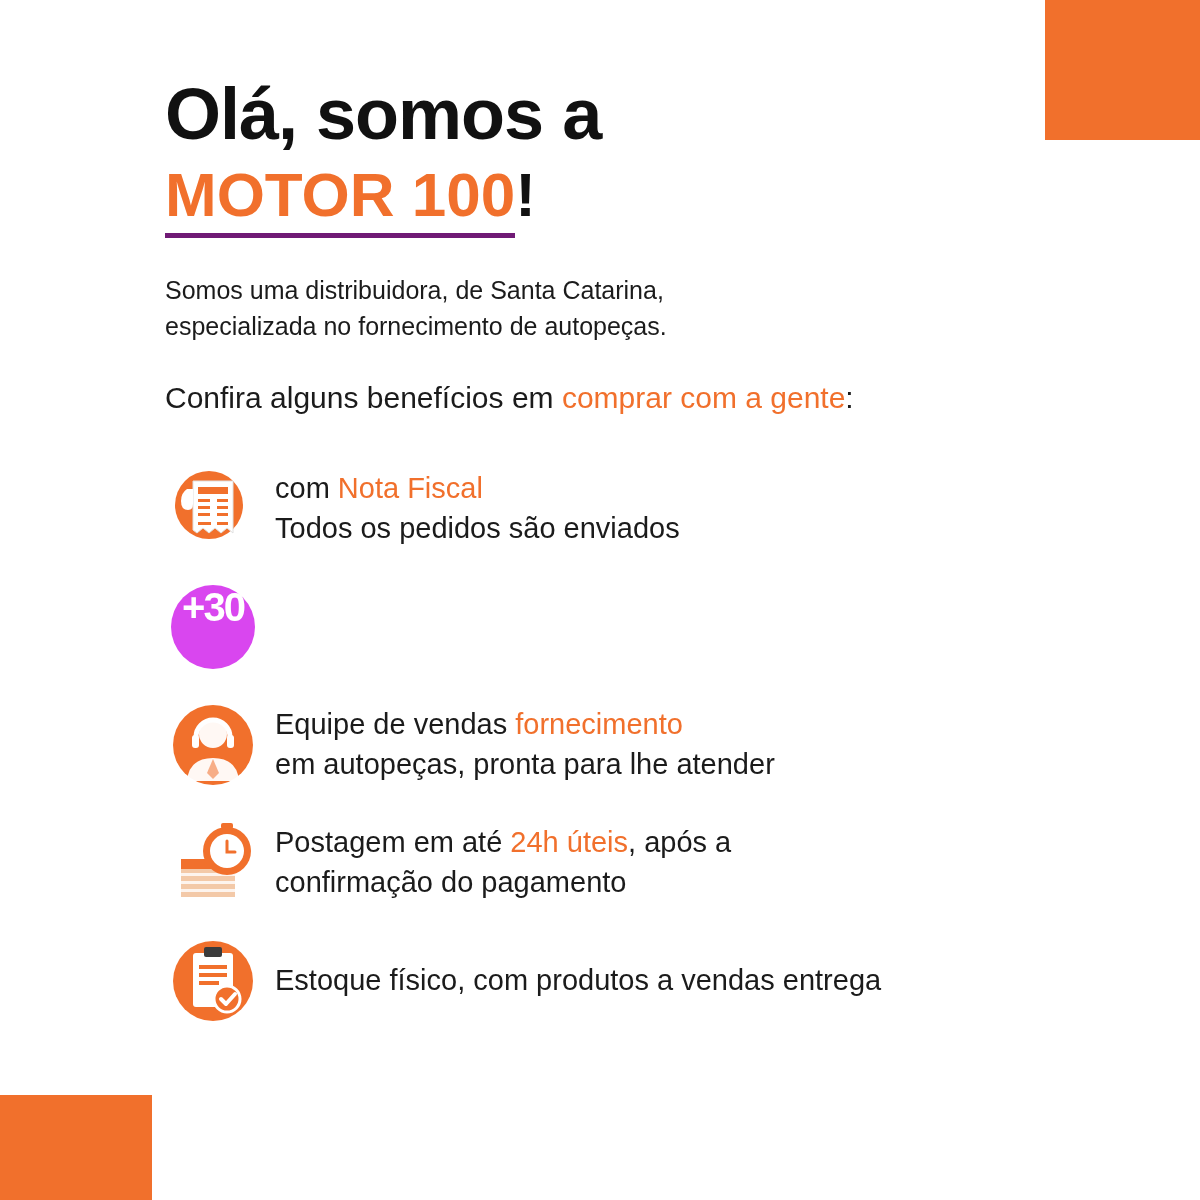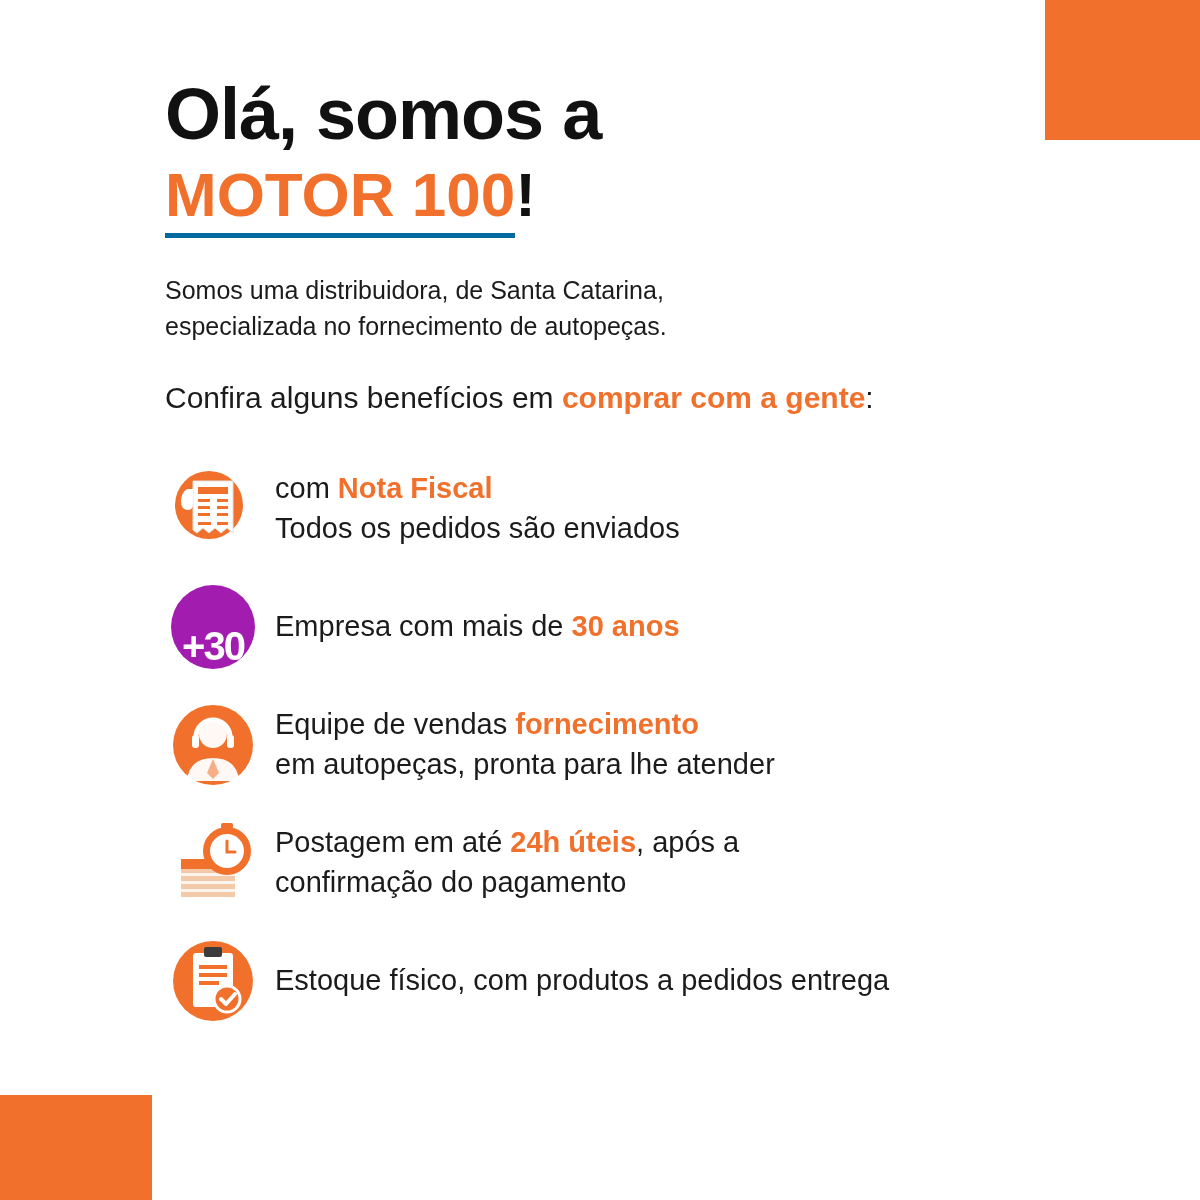--- a/index.html
+++ b/index.html
@@ -54,41 +54,41 @@
   .headline-line2 {
     display: block;
     margin-top: 14px;
     font-size: 62px;
     font-weight: bold;
     color: #111111;
     letter-spacing: 0px;
   }
   .brand-name {
     color: #f1702c;
-    border-bottom: 5px solid #0369a1;
+    border-bottom: 5px solid #701a75;
     padding-bottom: 4px;
   }
 
   
   .intro {
     margin-top: 46px;
     font-size: 25px;
     color: #1b1b1b;
     line-height: 1.45;
     font-weight: 400;
   }
   .question {
     margin-top: 36px;
     font-size: 30px;
     color: #1b1b1b;
     font-weight: 400;
   }
   .accent {
     color: #f1702c;
-    font-weight: bold;
+    font-weight: normal;
   }
 
   
   .benefits {
     margin-top: 44px;
   }
   .benefit {
     display: flex;
     align-items: center;
     min-height: 100px;
@@ -108,23 +108,23 @@
     line-height: 1.35;
     color: #1b1b1b;
     padding-left: 14px;
   }
 
   
   .circle {
     width: 84px;
     height: 84px;
     border-radius: 50%;
-    background: #a21caf;
+    background: #d946ef;
     display: flex;
-    align-items: flex-end;
+    align-items: flex-start;
     justify-content: center;
   }
   .circle-label {
     color: #ffffff;
     font-weight: bold;
     font-size: 40px;
     letter-spacing: -2px;
   }
 
   svg { display: block; }
@@ -182,23 +182,20 @@
       </div>
     </div>
 
     <div class="benefit">
       <div class="benefit-icon">
         <div class="circle">
           <span class="circle-label">+30</span>
         </div>
       </div>
       <div class="benefit-text">
-        <div>
-          <span>Empresa com mais de </span><span class="accent">30 anos</span>
-        </div>
       </div>
     </div>
 
     <div class="benefit">
       <div class="benefit-icon">
         <svg width="96" height="96" viewBox="0 0 96 96" aria-hidden="true">
           <circle cx="48" cy="48" r="40" fill="#f1702c"></circle>
           <circle cx="48" cy="37" r="14" fill="#ffffff" opacity="0.95"></circle>
           <path d="M22 84 q2 -23 26 -23 q24 0 26 23 z" fill="#ffffff" opacity="0.95"></path>
           <path d="M31 40 a17 17 0 0 1 34 0" fill="none" stroke="#ffffff" stroke-width="5"></path>
@@ -249,19 +246,19 @@
           <rect x="39" y="14" width="18" height="10" rx="2" fill="#3b3b3b"></rect>
           <rect x="34" y="32" width="28" height="4" fill="#f1702c"></rect>
           <rect x="34" y="40" width="28" height="4" fill="#f1702c"></rect>
           <rect x="34" y="48" width="20" height="4" fill="#f1702c"></rect>
           <circle cx="62" cy="66" r="13" fill="#f1702c" stroke="#ffffff" stroke-width="3"></circle>
           <path d="M56 66 l5 5 l9 -10" fill="none" stroke="#ffffff" stroke-width="4" stroke-linecap="round" stroke-linejoin="round"></path>
         </svg>
       </div>
       <div class="benefit-text">
         <div>
-          <span>Estoque físico, com produtos a pedidos entrega</span>
+          <span>Estoque físico, com produtos a vendas entrega</span>
         </div>
       </div>
     </div>
 
   </div>
 </div>
 
 </body></html>

